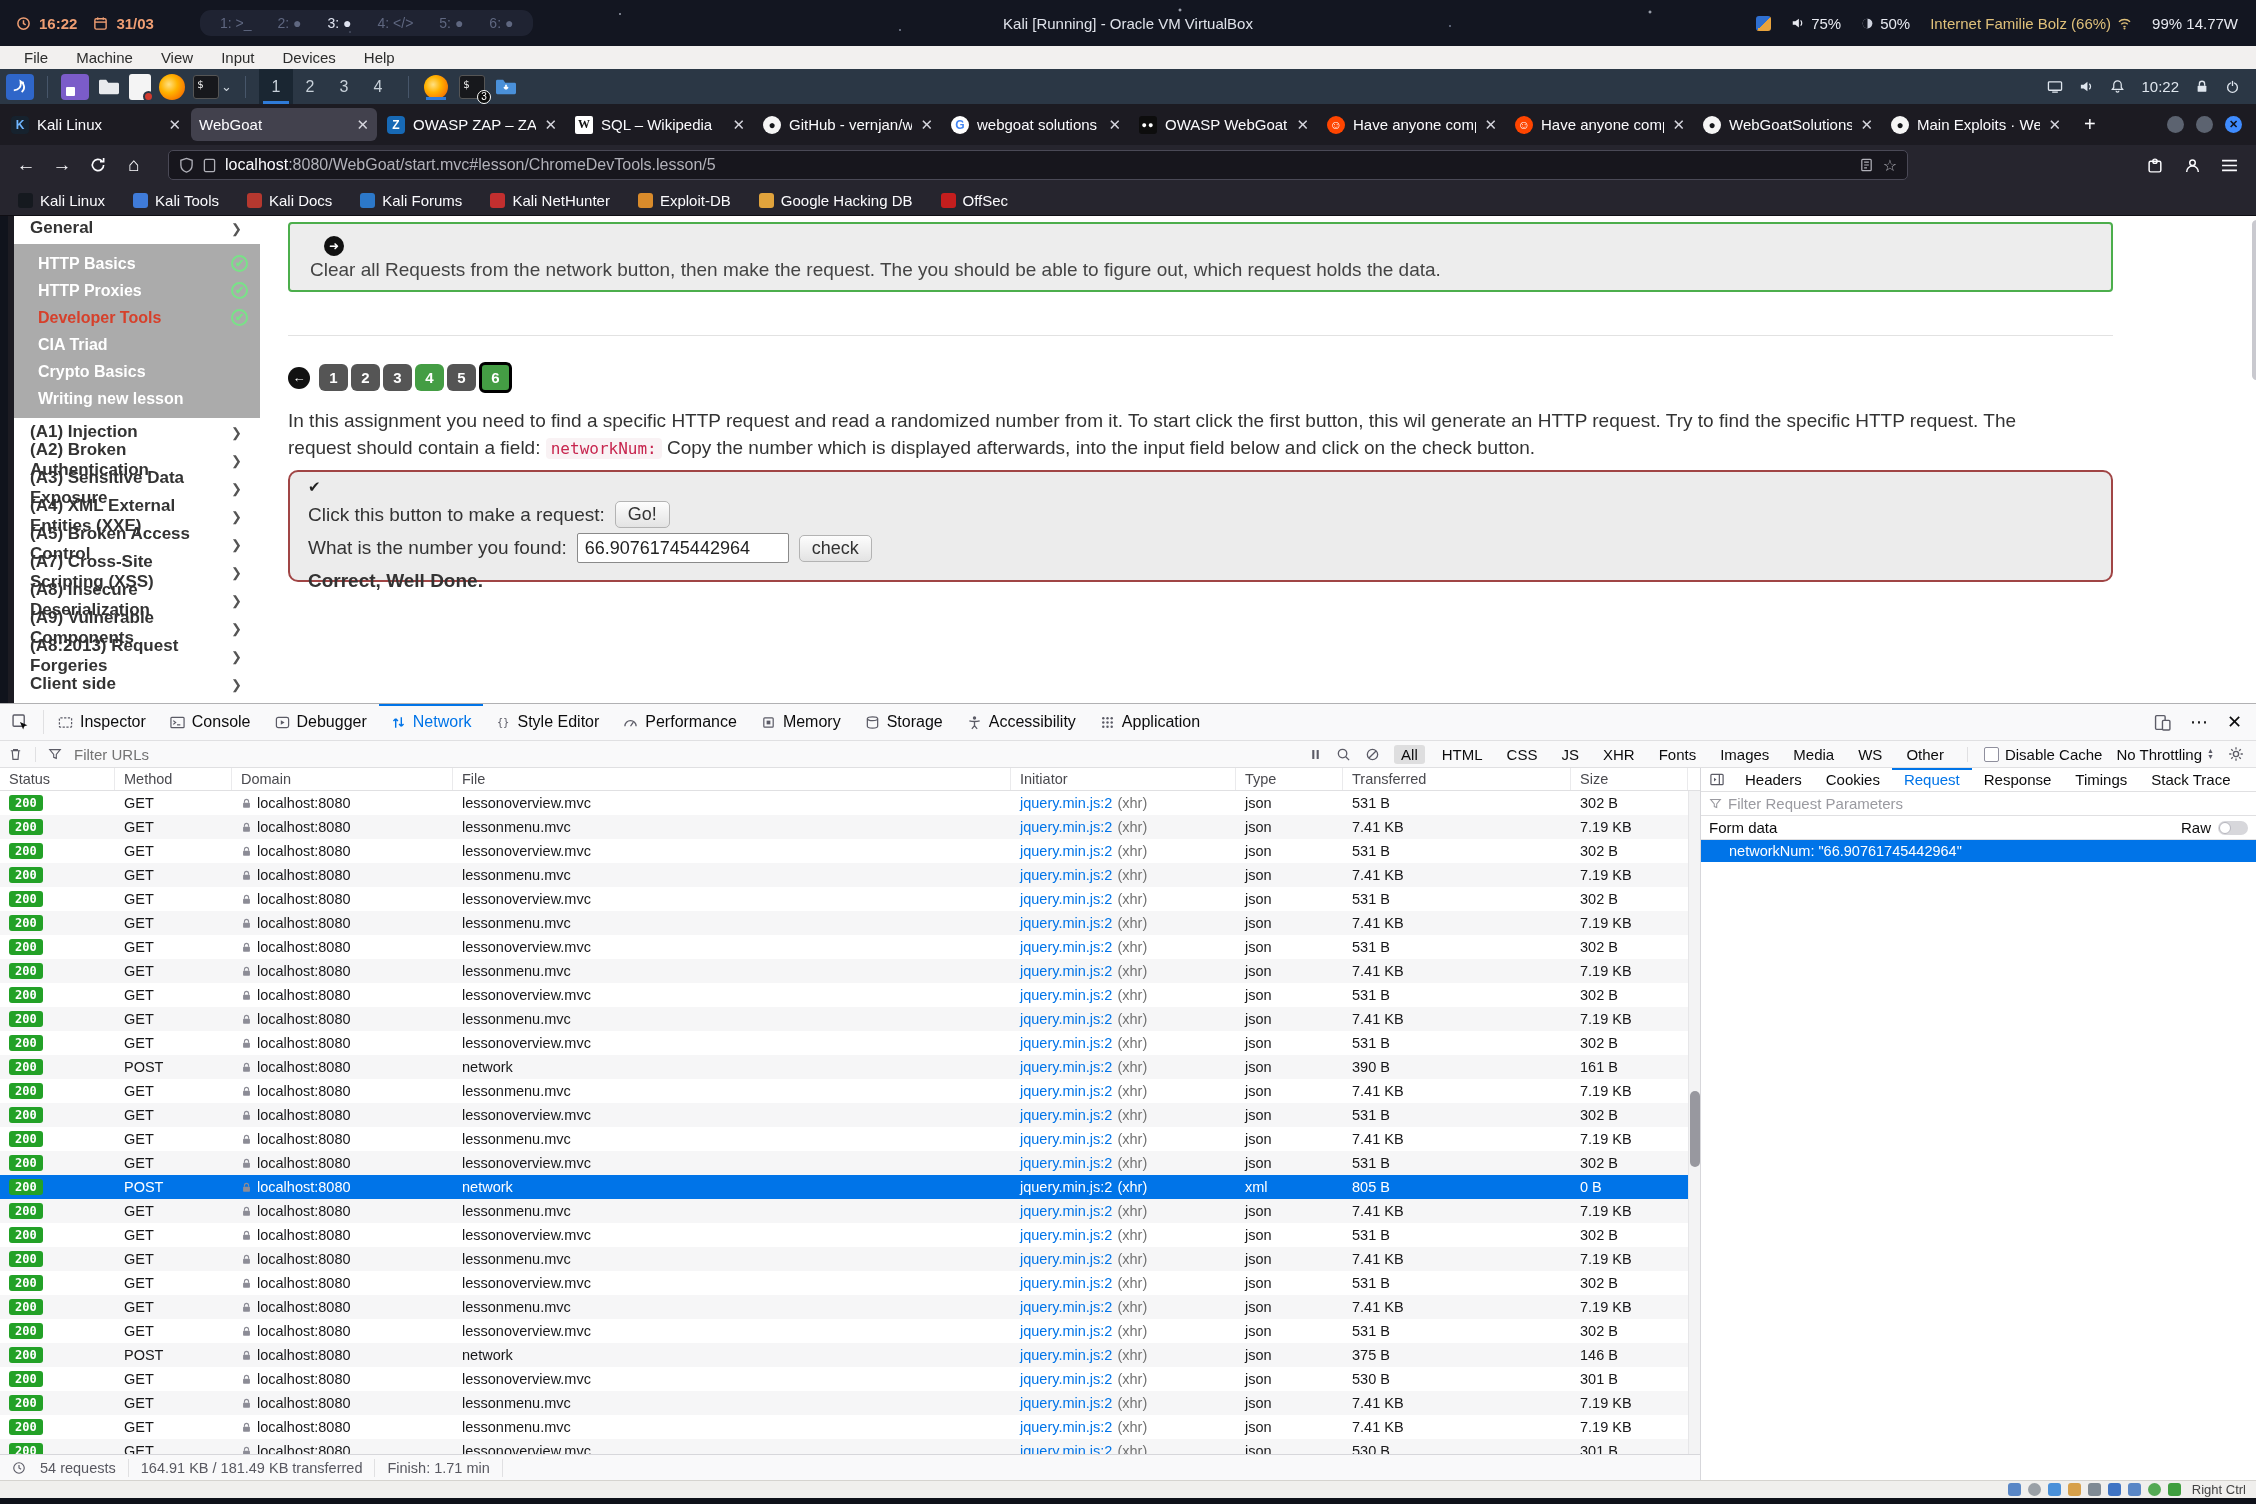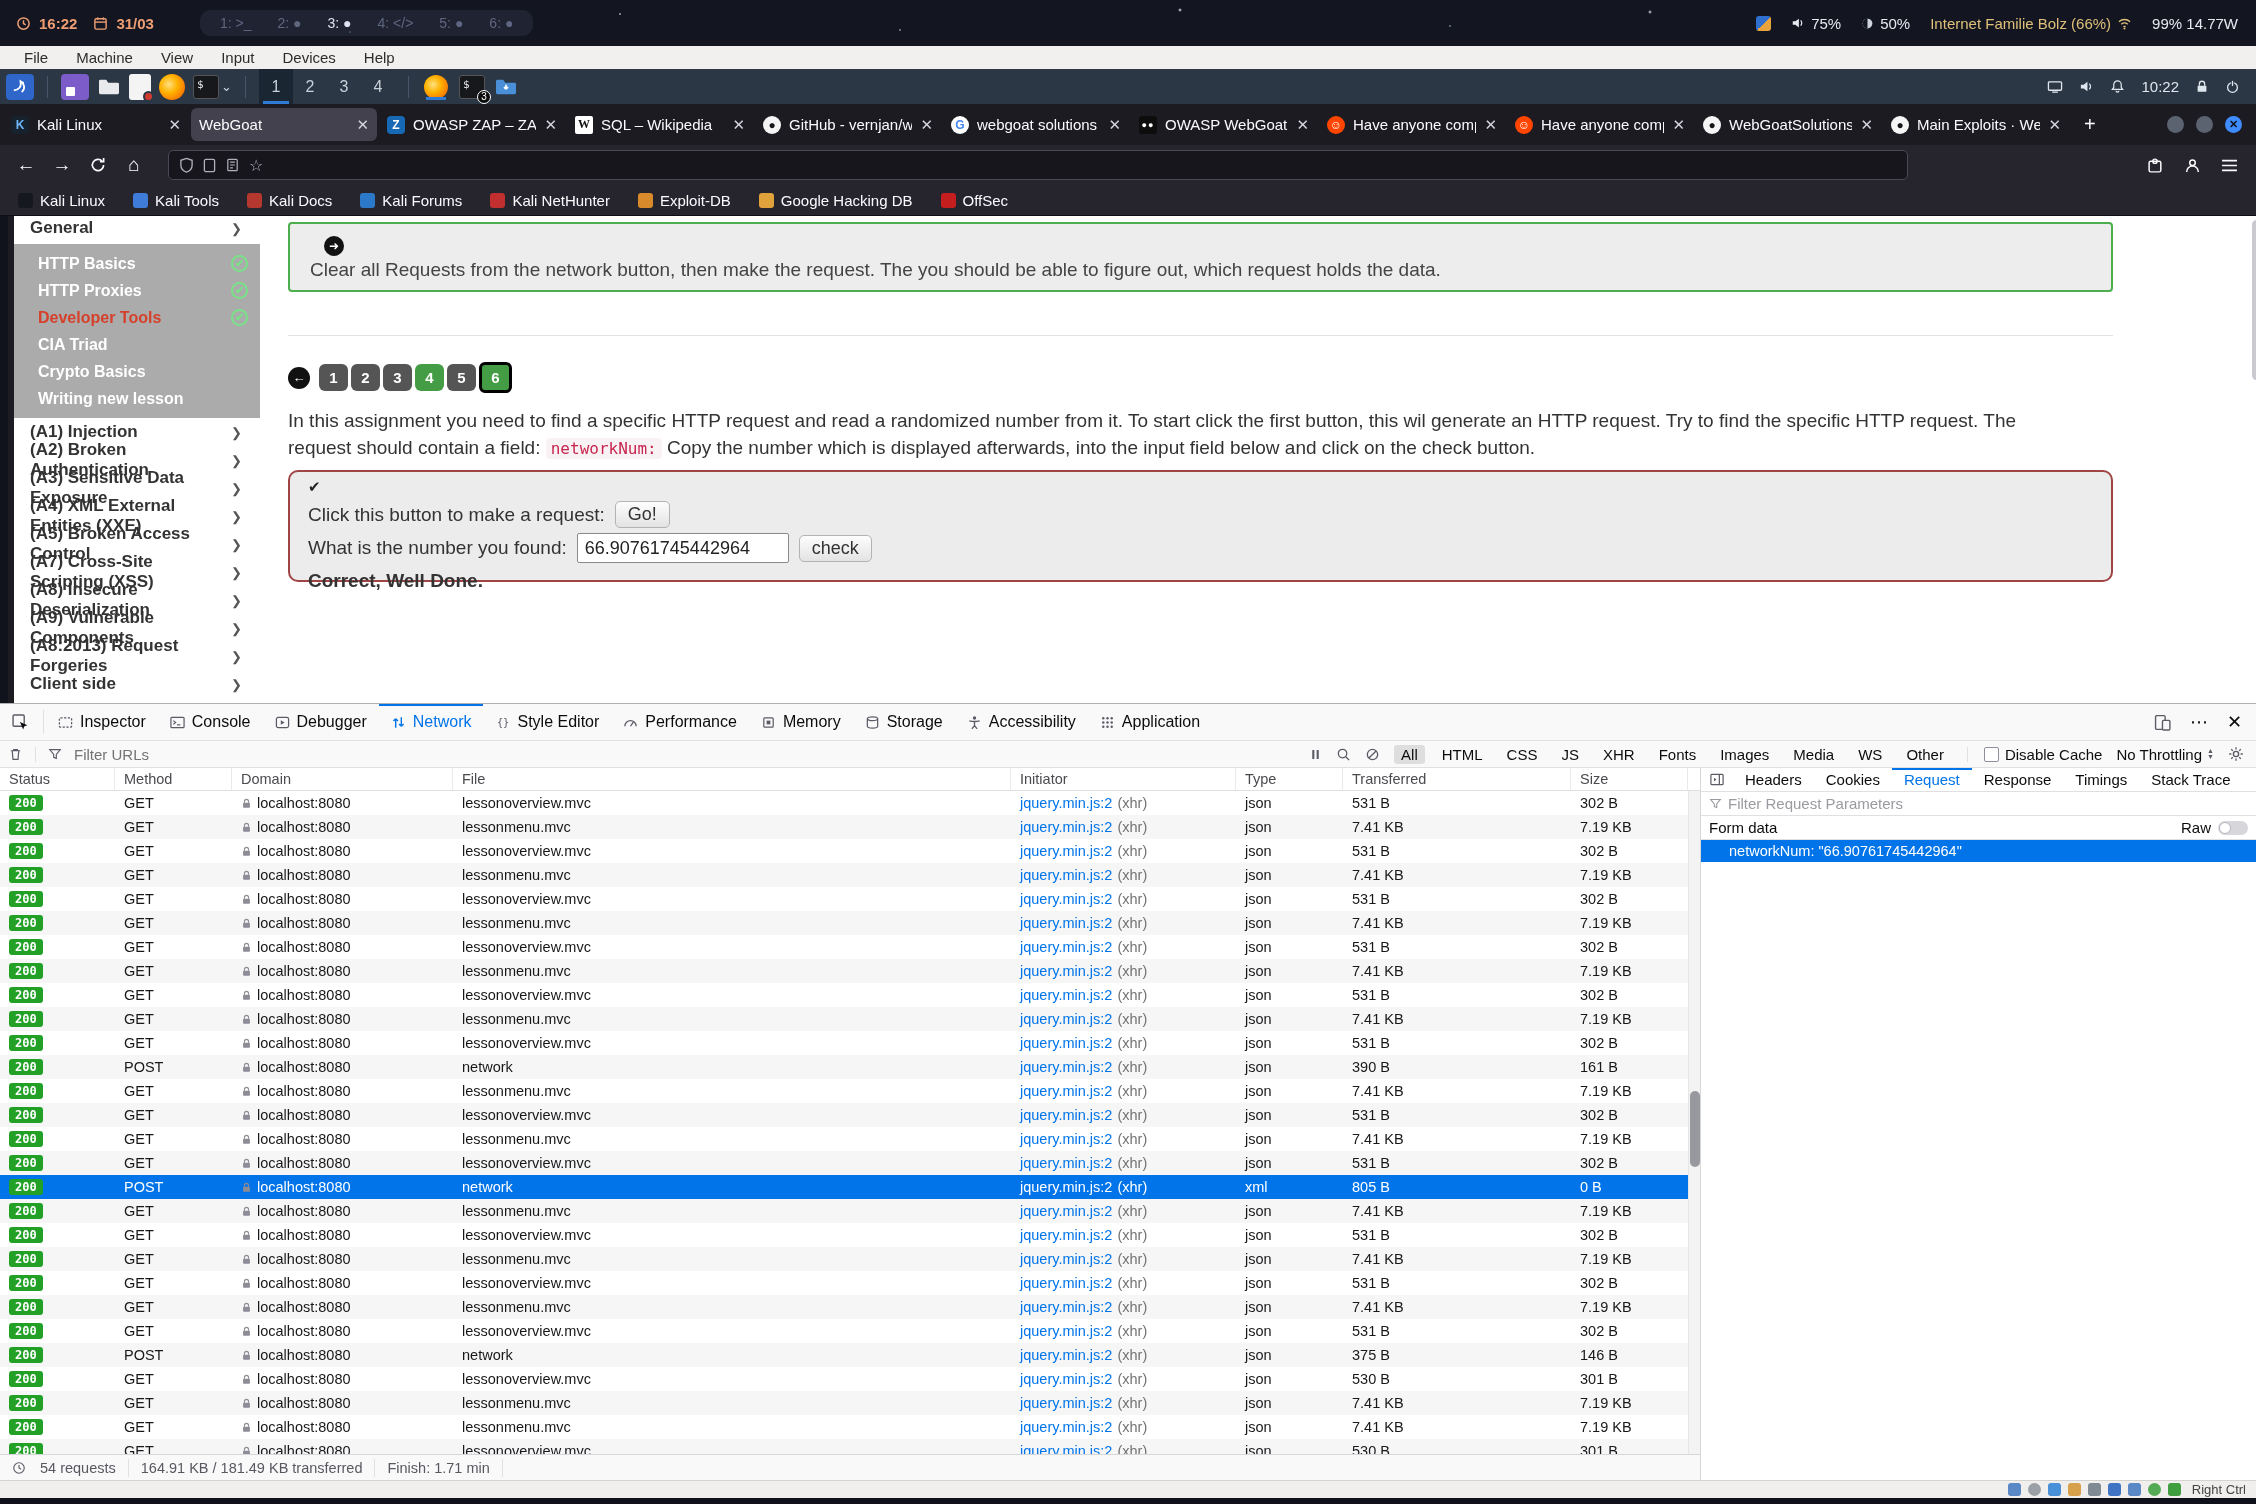--- a/index.html
+++ b/index.html
@@ -202,20 +202,21 @@
       <span>31/03</span>
     </div>
     <div class="hb-ws" id="host-ws">
         <span>1: &gt;_</span>
         <span>2: ●</span>
         <span class="active">3: ●</span>
         <span>4: &lt;/&gt;</span>
         <span>5: ●</span>
         <span>6: ●</span>
       </div>
+    <div class="hb-title">Kali [Running] - Oracle VM VirtualBox</div>
     <div class="hb-right">
       <span class="vbox-mini"></span>
       <span class="hb-item">
         <svg width="14" height="14" viewBox="0 0 16 16">
             <path d="M2 6v4h3l4 3V3L5 6z" fill="#e7e9f0"></path>
             <path d="M11 5a4.2 4.2 0 0 1 0 6" stroke="#e7e9f0" fill="none" stroke-width="1.4"></path>
           </svg>
         <span>75%</span>
         </span>
       <span class="hb-item">
@@ -409,20 +410,21 @@
       <span>
           <svg width="15" height="16" viewBox="0 0 16 16">
             <path d="M8 1l6 2v5c0 4-2.5 6.5-6 7.5C4.5 14.5 2 12 2 8V3z" fill="none" stroke="#b1b1b9" stroke-width="1.4"></path>
           </svg>
         </span>
       <span>
           <svg width="13" height="15" viewBox="0 0 14 16">
             <rect x="1.5" y="1.5" width="11" height="13" rx="1.5" fill="none" stroke="#b1b1b9" stroke-width="1.4"></rect>
           </svg>
         </span>
+      <span class="url-text"><b>localhost</b><span>:8080/WebGoat/start.mvc#lesson/ChromeDevTools.lesson/5</span></span>
       <span>
           <svg width="15" height="16" viewBox="0 0 16 16">
             <rect x="3" y="2" width="10" height="12" rx="1" fill="none" stroke="#b1b1b9" stroke-width="1.3"></rect>
             <path d="M5.5 5h5M5.5 8h5M5.5 11h3" stroke="#b1b1b9" stroke-width="1.3"></path>
           </svg>
         </span>
       <span style="color:#b1b1b9;font-size:16px;">☆</span>
     </div>
     <div class="nav-right">
       <span>

